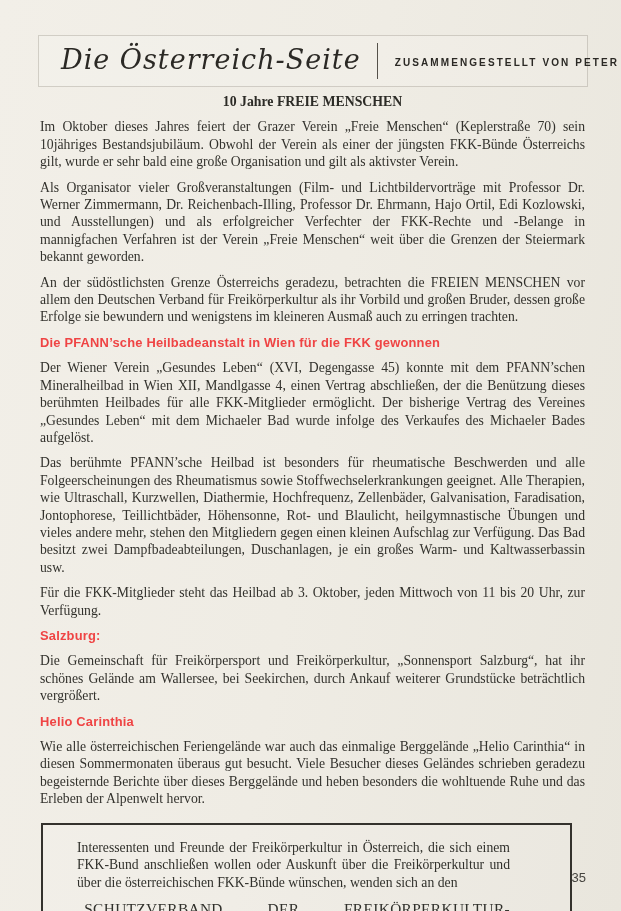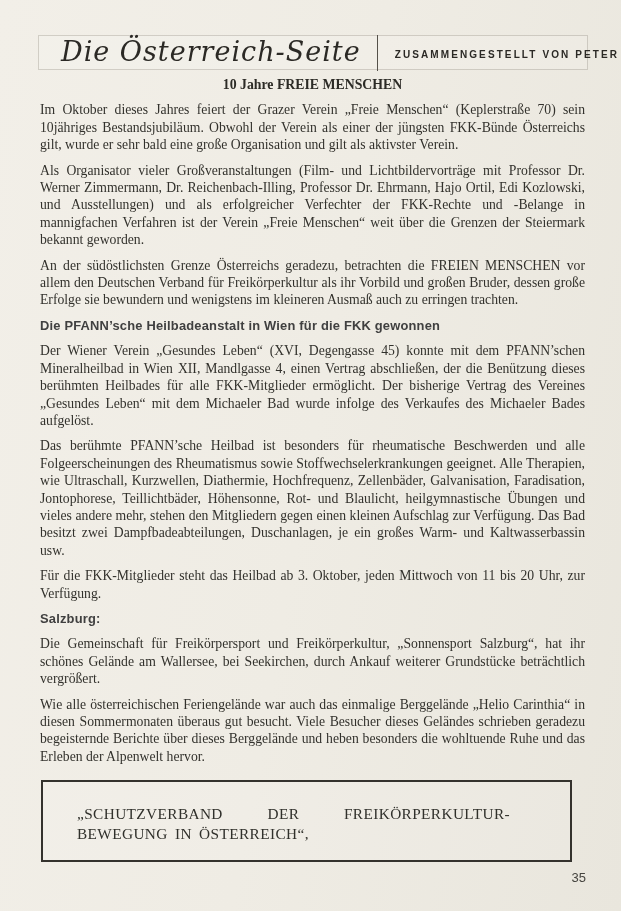--- a/index.html
+++ b/index.html
@@ -15,21 +15,21 @@
     color: #30302b;
     font-family: "Liberation Serif", serif;
   }
   .page {
     position: absolute;
     inset: 0;
   }
   
   .masthead {
     margin: 35px 33px 0 38px;
-    height: 35px;
+    height: 52px;
     border: 1px solid rgba(90, 84, 70, 0.22);
     display: flex;
     align-items: center;
     box-sizing: border-box;
     background: rgba(255,255,255,0.12);
   }
   .masthead .title {
     font-family: "DejaVu Serif", serif;
     font-style: italic;
     font-weight: 500;
@@ -73,21 +73,21 @@
     margin: 6px 0 1px 0;
     color: #2c2b26;
     text-align: center;
   }
   .h-sans {
     font-family: "Liberation Sans", sans-serif;
     font-weight: bold;
     font-size: 12.9px;
     letter-spacing: 0.2px;
     margin: 8px 0 3px 0;
-    color: #404040;
+    color: #ef4444;
   }
   section:first-child .h-serif { margin-top: 0; }
   
   .info-box {
     margin: 15px 49px 0 41px;
     border: 2px solid #34322d;
     padding: 14px 60px 17px 34px;
     box-sizing: border-box;
     background: rgba(255,255,255,0.08);
   }
@@ -141,25 +141,27 @@
       <p>Das berühmte PFANN’sche Heilbad ist besonders für rheumatische Beschwerden und alle Folgeerscheinungen des Rheumatismus sowie Stoffwechselerkrankungen geeignet. Alle Therapien, wie Ultraschall, Kurzwellen, Diathermie, Hochfrequenz, Zellenbäder, Galvanisation, Faradisation, Jontophorese, Teillichtbäder, Höhensonne, Rot- und Blaulicht, heilgymnastische Übungen und vieles andere mehr, stehen den Mitgliedern gegen einen kleinen Aufschlag zur Verfügung. Das Bad besitzt zwei Dampfbadeabteilungen, Duschanlagen, je ein großes Warm- und Kaltwasserbassin usw.</p>
       <p>Für die FKK-Mitglieder steht das Heilbad ab 3. Oktober, jeden Mittwoch von 11 bis 20 Uhr, zur Verfügung.</p>
     </section>
 
     <section>
       <h2 class="h-sans">Salzburg:</h2>
       <p>Die Gemeinschaft für Freikörpersport und Freikörperkultur, „Sonnensport Salzburg“, hat ihr schönes Gelände am Wallersee, bei Seekirchen, durch Ankauf weiterer Grundstücke beträchtlich vergrößert.</p>
     </section>
 
     <section>
+      <h2 class="h-sans">Helio Carinthia</h2>
       <p>Wie alle österreichischen Feriengelände war auch das einmalige Berggelände „Helio Carinthia“ in diesen Sommermonaten überaus gut besucht. Viele Besucher dieses Geländes schrieben geradezu begeisternde Berichte über dieses Berggelände und heben besonders die wohltuende Ruhe und das Erleben der Alpenwelt hervor.</p>
     </section>
 
   </main>
 
   <aside class="info-box">
+    <p class="intro">Interessenten und Freunde der Freikörperkultur in Österreich, die sich einem FKK-Bund anschließen wollen oder Auskunft über die Freikörperkultur und über die österreichischen FKK-Bünde wünschen, wenden sich an den</p>
     <p class="org">„SCHUTZVERBAND DER FREIKÖRPERKULTUR-BEWEGUNG IN ÖSTERREICH“,</p>
 
   </aside>
 
   <div class="page-number">35</div>
 
 </div>
 
 </body></html>

